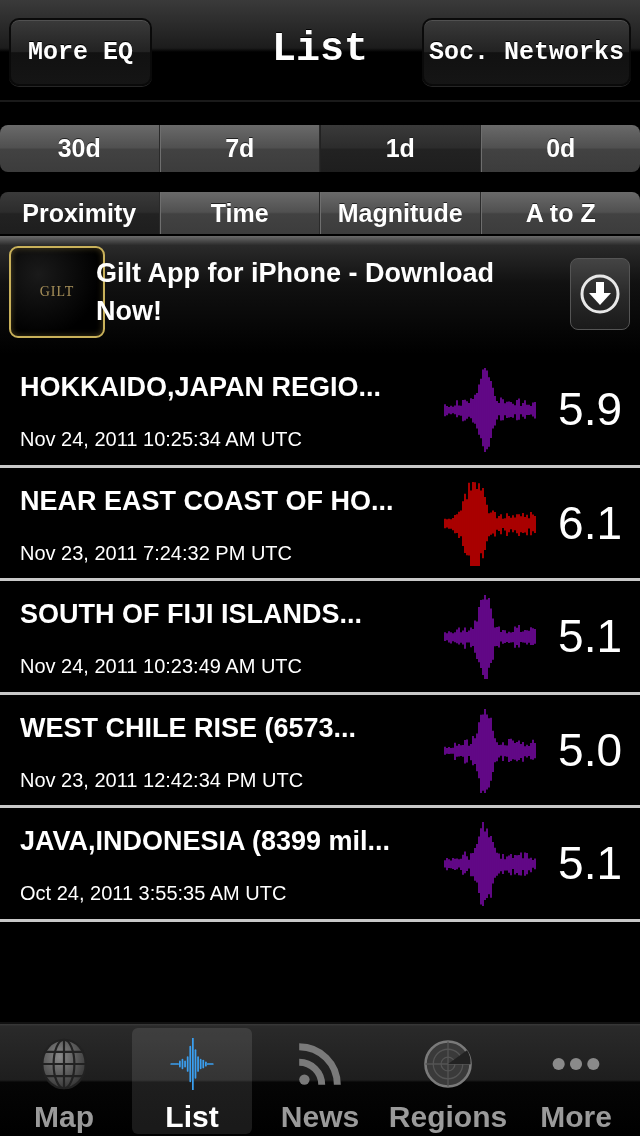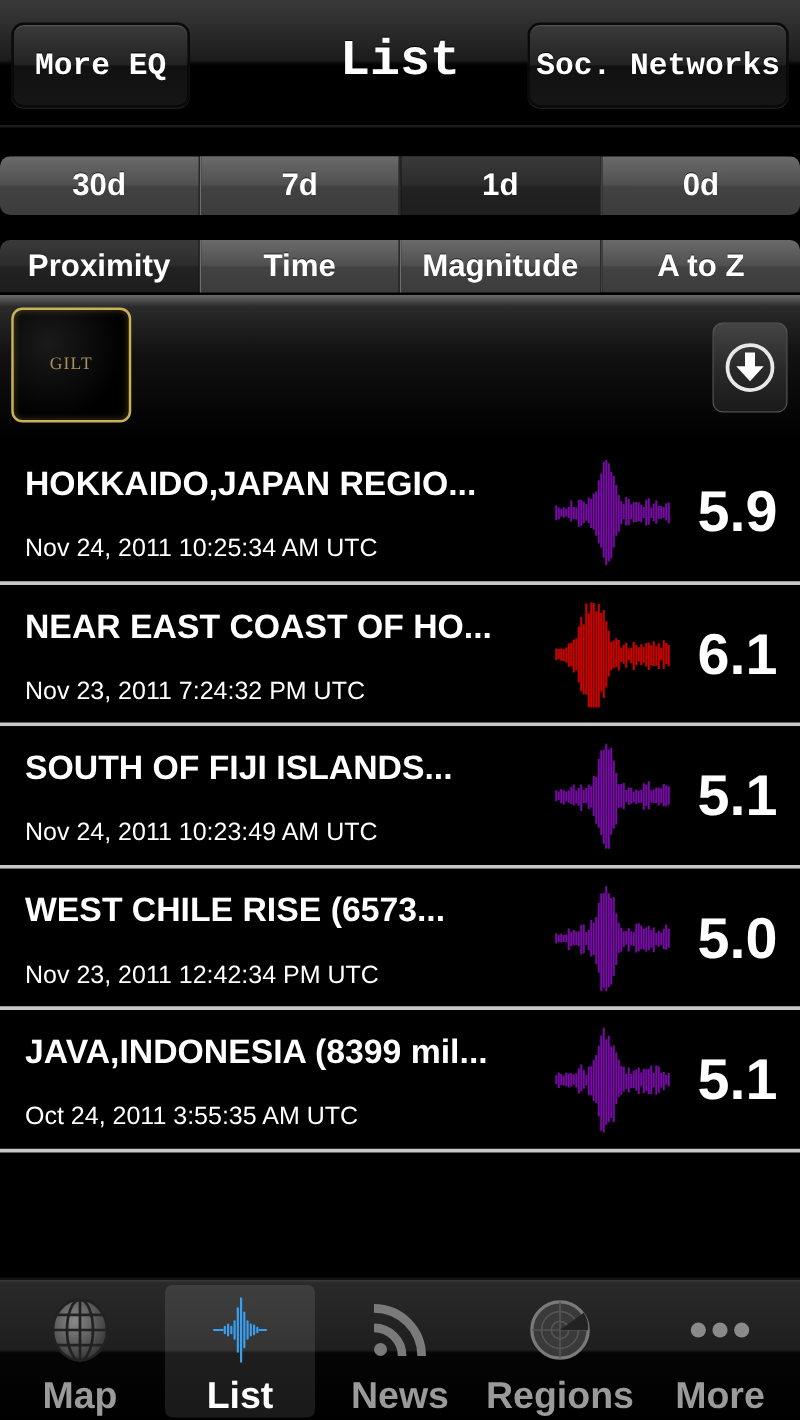--- a/index.html
+++ b/index.html
@@ -86,21 +86,21 @@
   }
   .row-title {
     position: absolute; left: 20px; top: 18px; width: 400px;
     font-weight: bold; font-size: 27px; color: #fff; white-space: nowrap;
   }
   .row-date {
     position: absolute; left: 20px; top: 74px; font-size: 20px; color: #ffffff;
   }
   .row-wave { position: absolute; left: 395px; top: 14px; width: 150px; height: 84px; }
   .row-mag {
-    position: absolute; right: 18px; top: 28px; font-weight: bold; font-size: 46px; color: #fff;
+    position: absolute; right: 18px; top: 28px; font-weight: normal; font-size: 46px; color: #fff;
   }
 
   
   .tabbar {
     position: absolute; left: 0; top: 1022px; width: 640px; height: 114px;
     background: linear-gradient(#3a3a3a 0%, #2a2a2a 2%, #1e1e1e 50%, #050505 52%, #000 100%);
     border-top: 2px solid #111;
   }
   .tab {
     position: absolute; top: 4px; width: 120px; height: 106px;
@@ -129,20 +129,21 @@
 
 <div class="seg-row r2">
   <div class="seg selected">Proximity</div>
   <div class="seg">Time</div>
   <div class="seg">Magnitude</div>
   <div class="seg">A to Z</div>
 </div>
 
 <div class="ad">
   <div class="ad-logo">GILT</div>
+  <div class="ad-text">Gilt App for iPhone - Download Now!</div>
   <div class="ad-download-btn">
     <svg width="44" height="44" viewBox="0 0 44 44">
       <circle cx="22" cy="22" r="18" fill="none" stroke="#e8e8e8" stroke-width="3"></circle>
       <rect x="18" y="10" width="8" height="13" fill="#fff"></rect>
       <polygon points="11,21 33,21 22,33" fill="#fff"></polygon>
     </svg>
   </div>
 </div>
 
 <div class="list">

